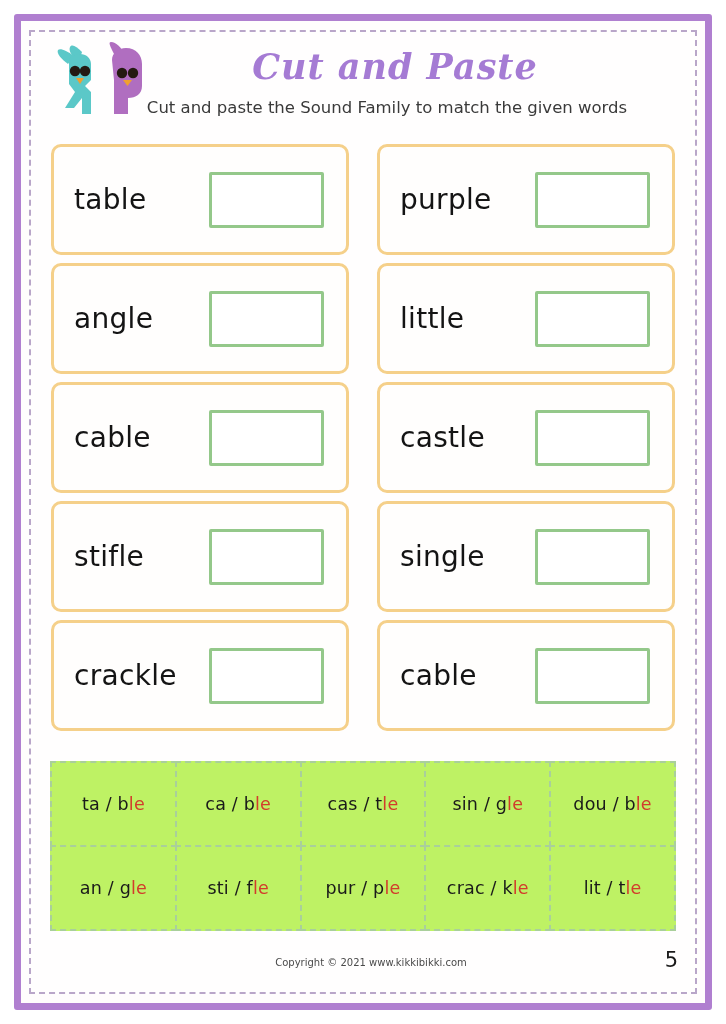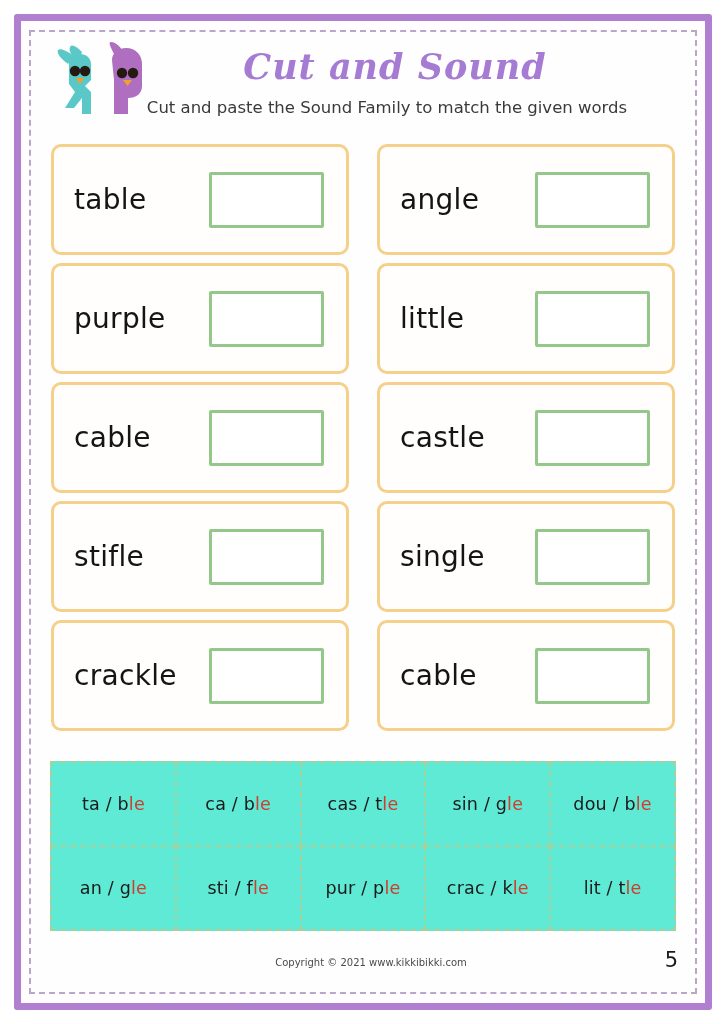--- a/index.html
+++ b/index.html
@@ -124,21 +124,21 @@
     grid-template-columns: repeat(5, 1fr);
     grid-template-rows: repeat(2, 1fr);
   }
   .tile {
     box-sizing: border-box;
     border: 2px dashed #a9cf9b;
     margin: -1px;
     display: flex;
     align-items: center;
     justify-content: center;
-    background: #5eead4;
+    background: #bef264;
     font-size: 17.5px;
     color: #1a1a1a;
     letter-spacing: 0.2px;
     white-space: nowrap;
   }
   .tile .red {
     color: #d23c2c;
   }
 
   
@@ -179,35 +179,35 @@
         <path d="M24 38 L32 38 L28 44 Z" fill="#f0a030"></path>
 
         <path d="M62 14 C58 6 56 2 59 2 C64 2 70 8 72 14 Z" fill="#b06ec0"></path>
         <path d="M60 20 C60 13 66 8 74 8 C84 8 90 15 90 24 L90 46 C90 54 84 58 76 58 L76 74 L62 74 L62 40 Z" fill="#b06ec0"></path>
         <circle cx="70" cy="33" r="5.2" fill="#241a12"></circle>
         <circle cx="81" cy="33" r="5.2" fill="#241a12"></circle>
         <path d="M71 40 L80 40 L75.5 46 Z" fill="#f0a030"></path>
       </svg>
     </div>
 
-    <div class="title">Cut and Sound</div>
+    <div class="title">Cut and Paste</div>
     <div class="subtitle">Cut and paste the Sound Family to match the given words</div>
   </div>
 
   <div class="cards">
       <div class="card">
         <span class="card-word">table</span>
         <div class="answer-box"></div>
       </div>
       <div class="card">
+        <span class="card-word">purple</span>
+        <div class="answer-box"></div>
+      </div>
+      <div class="card">
         <span class="card-word">angle</span>
-        <div class="answer-box"></div>
-      </div>
-      <div class="card">
-        <span class="card-word">purple</span>
         <div class="answer-box"></div>
       </div>
       <div class="card">
         <span class="card-word">little</span>
         <div class="answer-box"></div>
       </div>
       <div class="card">
         <span class="card-word">cable</span>
         <div class="answer-box"></div>
       </div>

